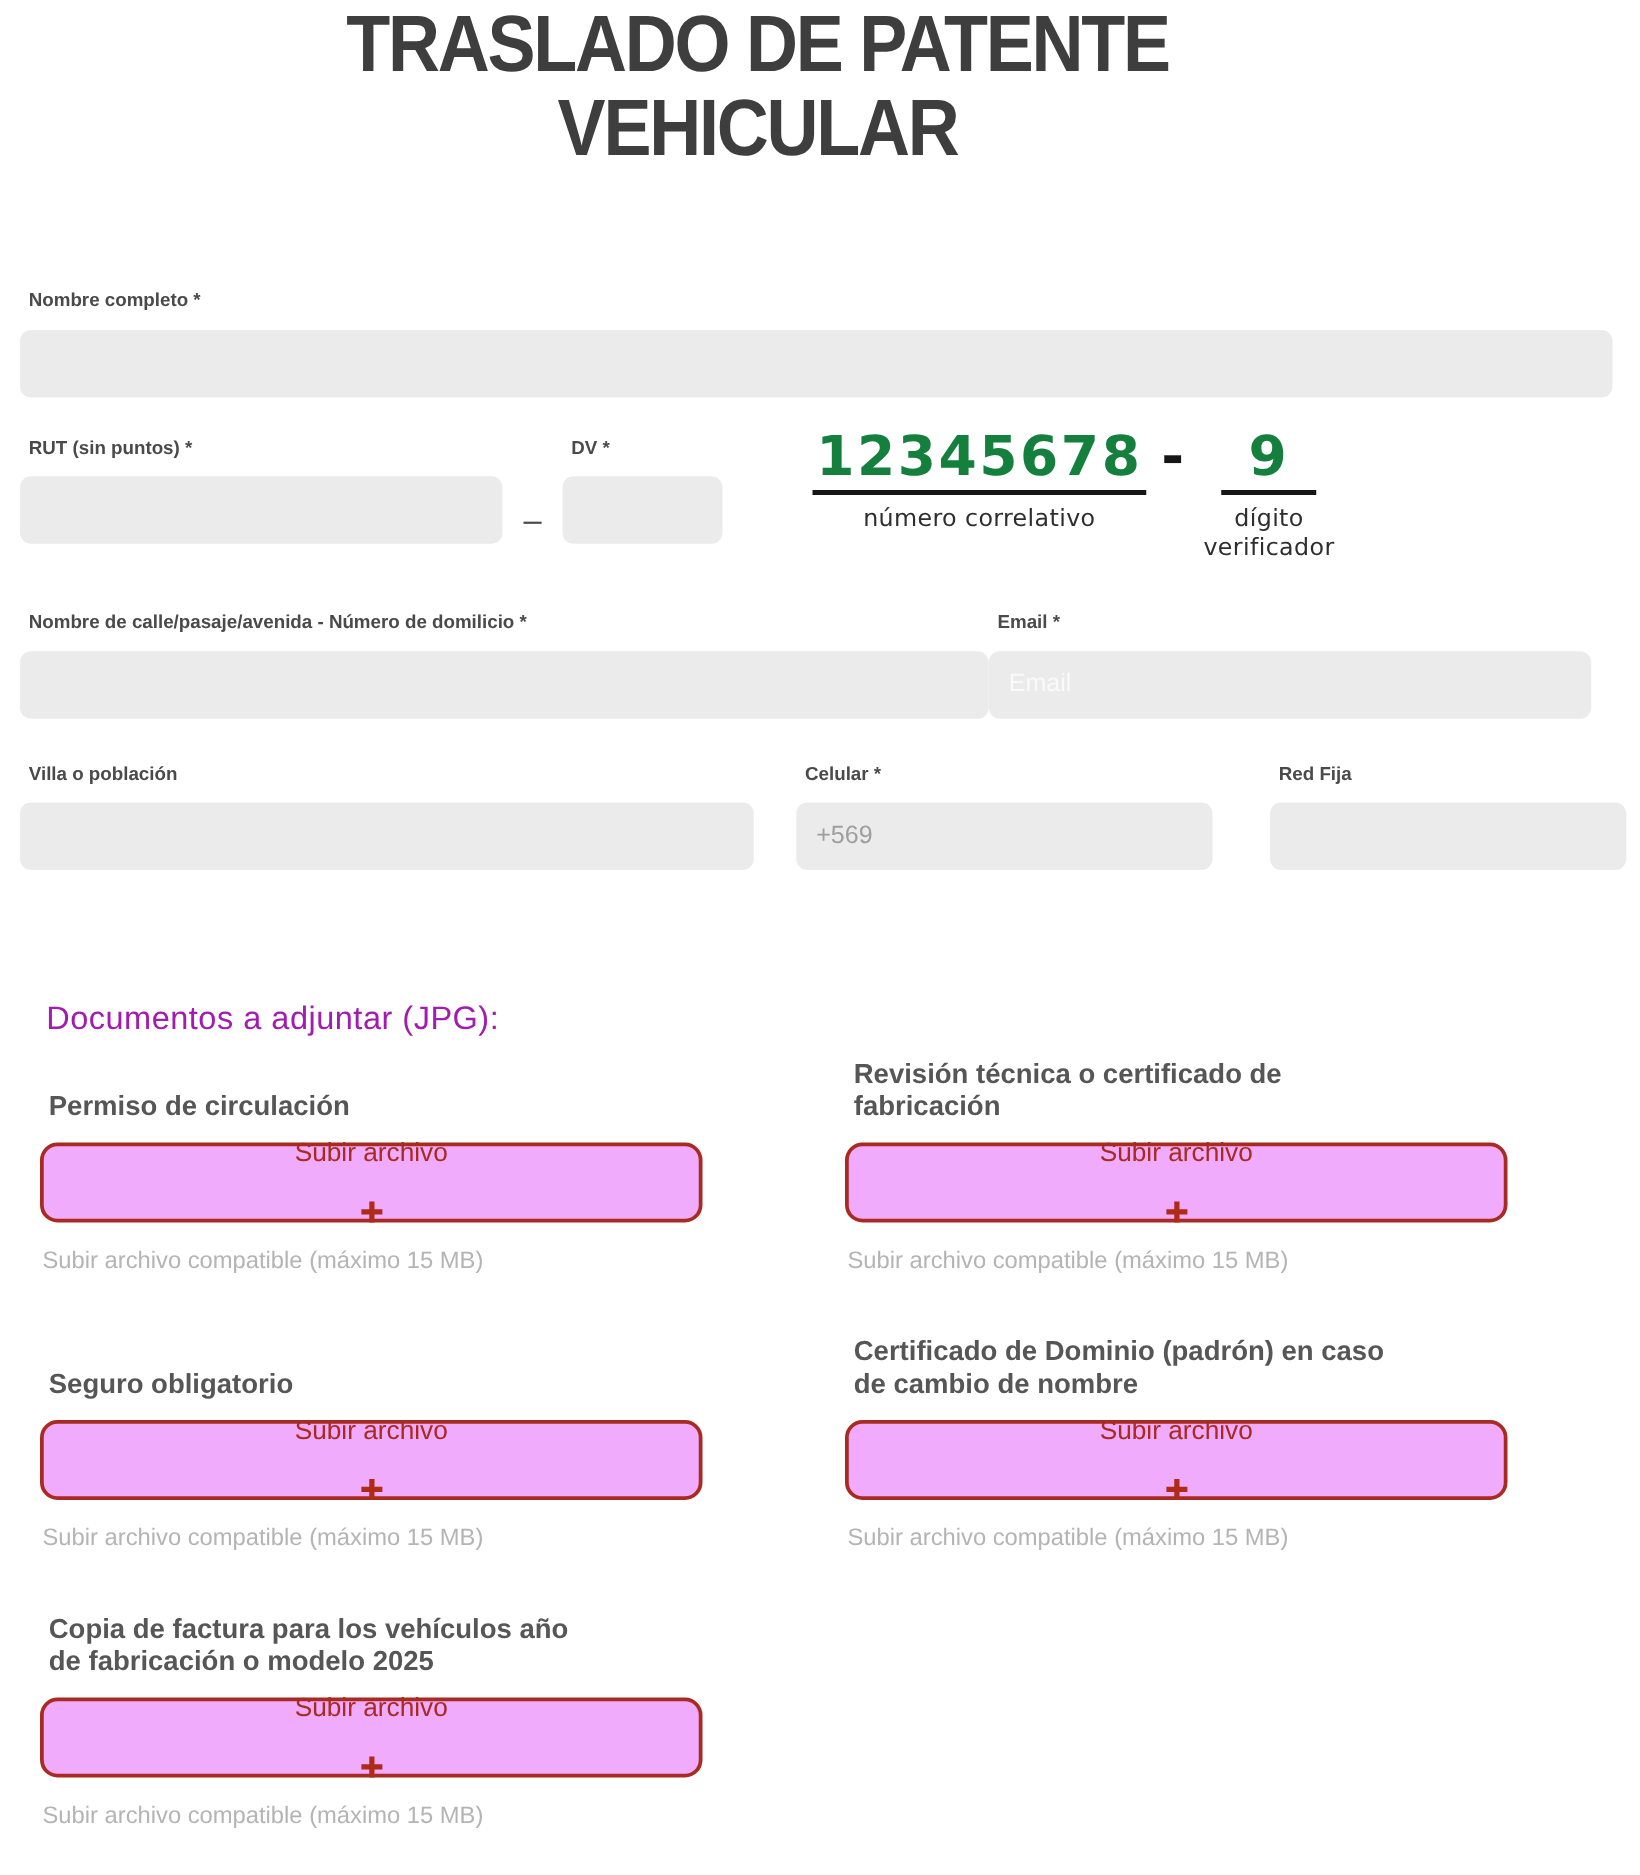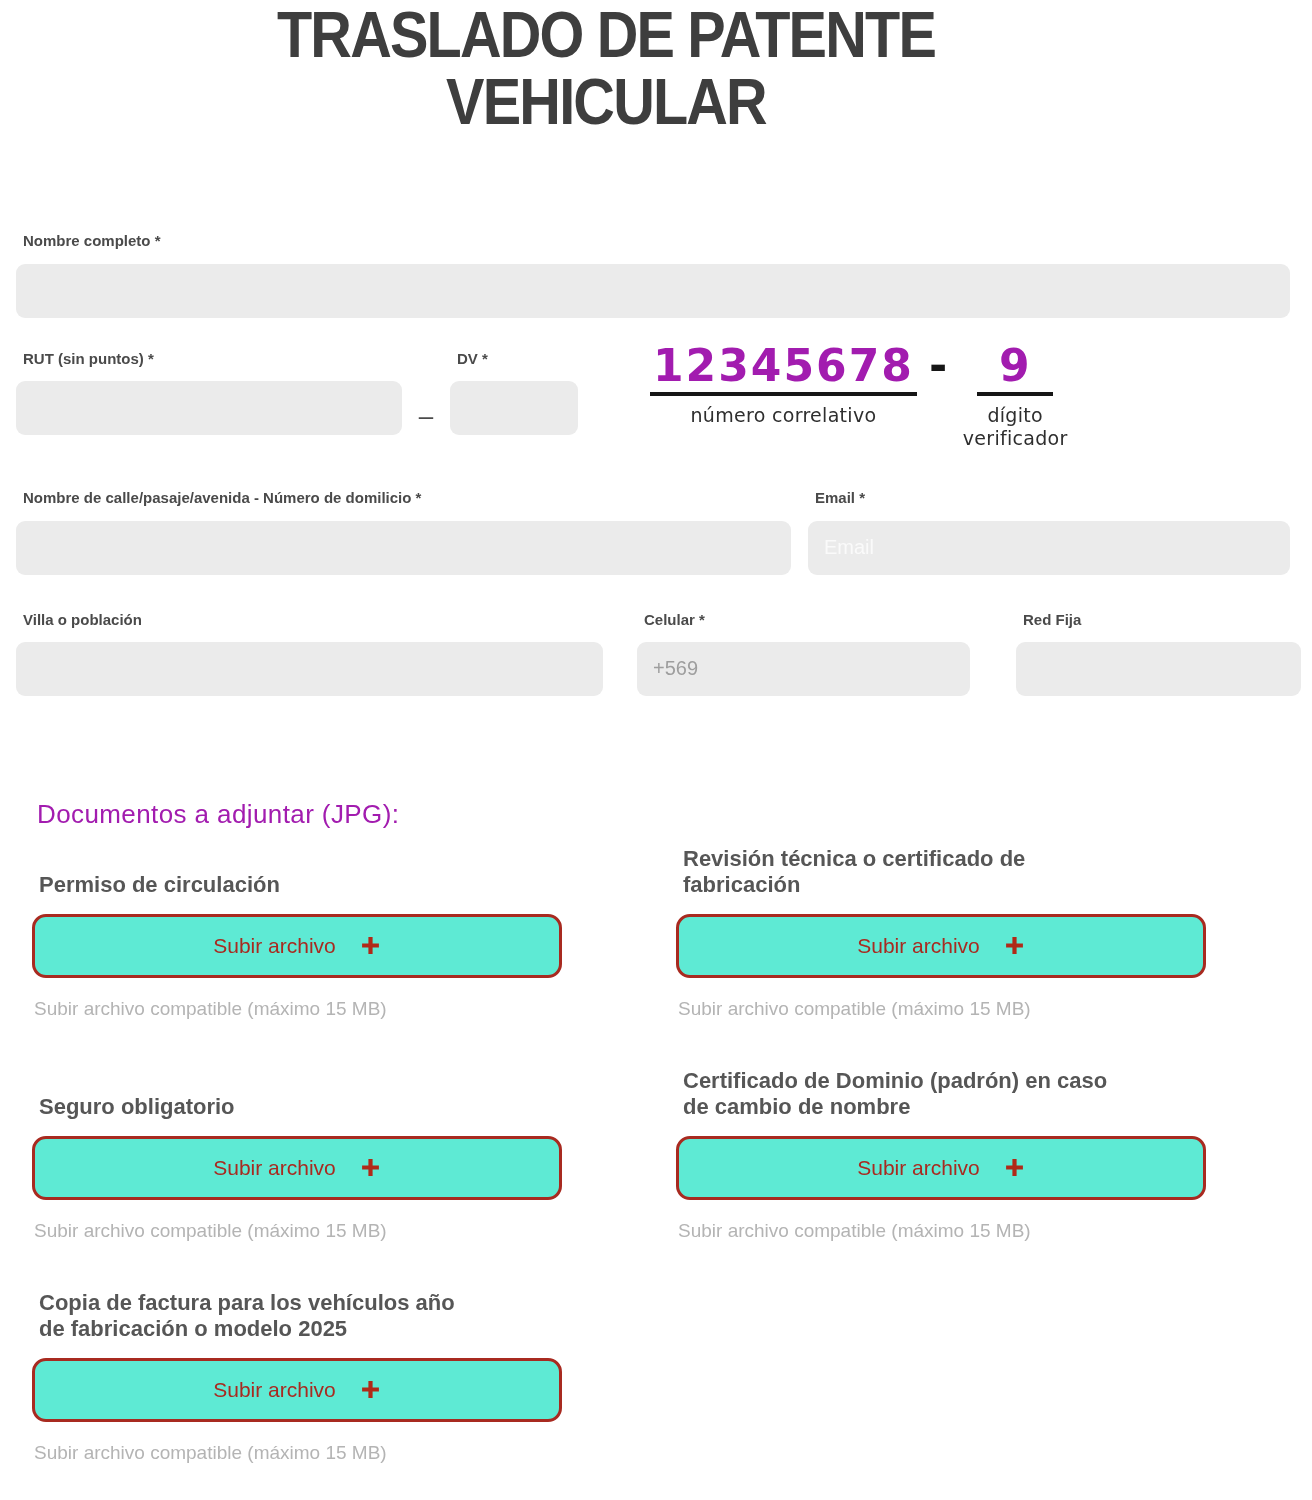--- a/index.html
+++ b/index.html
@@ -57,37 +57,37 @@
   .f-dv{width:128px;}
 
   
   .rut-example{
     display:flex;align-items:flex-start;
     margin-left:72px;margin-top:-7px;
     font-family:"DejaVu Sans", sans-serif;
   }
   .re-col{display:flex;flex-direction:column;align-items:center;}
   .re-num{
-    font-size:44px;font-weight:bold;color:#a21caf;line-height:1.05;
+    font-size:44px;font-weight:bold;color:#15803d;line-height:1.05;
     letter-spacing:2px;border-bottom:4px solid #161616;padding:0 3px 3px;
   }
   .re-digit{min-width:76px;text-align:center;}
   .re-sep{
     font-size:44px;font-weight:bold;color:#161616;line-height:1.05;
     margin:0 12px;
   }
   .re-cap{
     font-size:19px;color:#2e2e2e;margin-top:8px;text-align:center;
     line-height:1.2;letter-spacing:0.3px;
   }
   .re-cap-digit{max-width:112px;}
 
   .row-address{margin-top:40px;}
   .f-address{width:775px;}
-  .f-email{width:482px;margin-left:17px;}
+  .f-email{width:482px;}
   .ph-white::placeholder{color:#fafafa;opacity:1;}
   .ph-gray::placeholder{color:#9e9e9e;opacity:1;}
 
   .row-villa{margin-top:36px;}
   .f-villa{width:587px;}
   .f-celular{width:333px;margin-left:34px;}
   .f-redfija{width:285px;margin-left:46px;}
 
   
   .docs-heading{
@@ -99,25 +99,25 @@
     column-gap:114px;row-gap:48px;
     margin-left:16px;align-items:end;
   }
   .doc-item{display:flex;flex-direction:column;justify-content:flex-end;}
   .doc-label{
     font-size:22px;font-weight:bold;color:var(--doc-label-gray);
     line-height:1.18;margin:0 0 16px 7px;max-width:445px;
   }
   .upload-btn{
     height:64px;width:100%;
-    background:#5eead4;border:3px solid var(--accent-red);border-radius:14px;
+    background:#f0abfc;border:3px solid var(--accent-red);border-radius:14px;
     display:flex;align-items:center;justify-content:center;gap:24px;
     font-size:21px;color:var(--accent-red);
     font-family:"Liberation Sans", sans-serif;
-    cursor:pointer;padding:0;
+    cursor:pointer;padding:0;flex-direction:column;
   }
   .plus-icon{display:inline-flex;}
   .plus-icon svg{width:21px;height:21px;fill:var(--plus-red);}
   .doc-helper{
     font-size:19px;color:var(--helper-gray);
     margin-top:20px;padding-left:2px;
   }
 </style>
 </head>
 <body>

